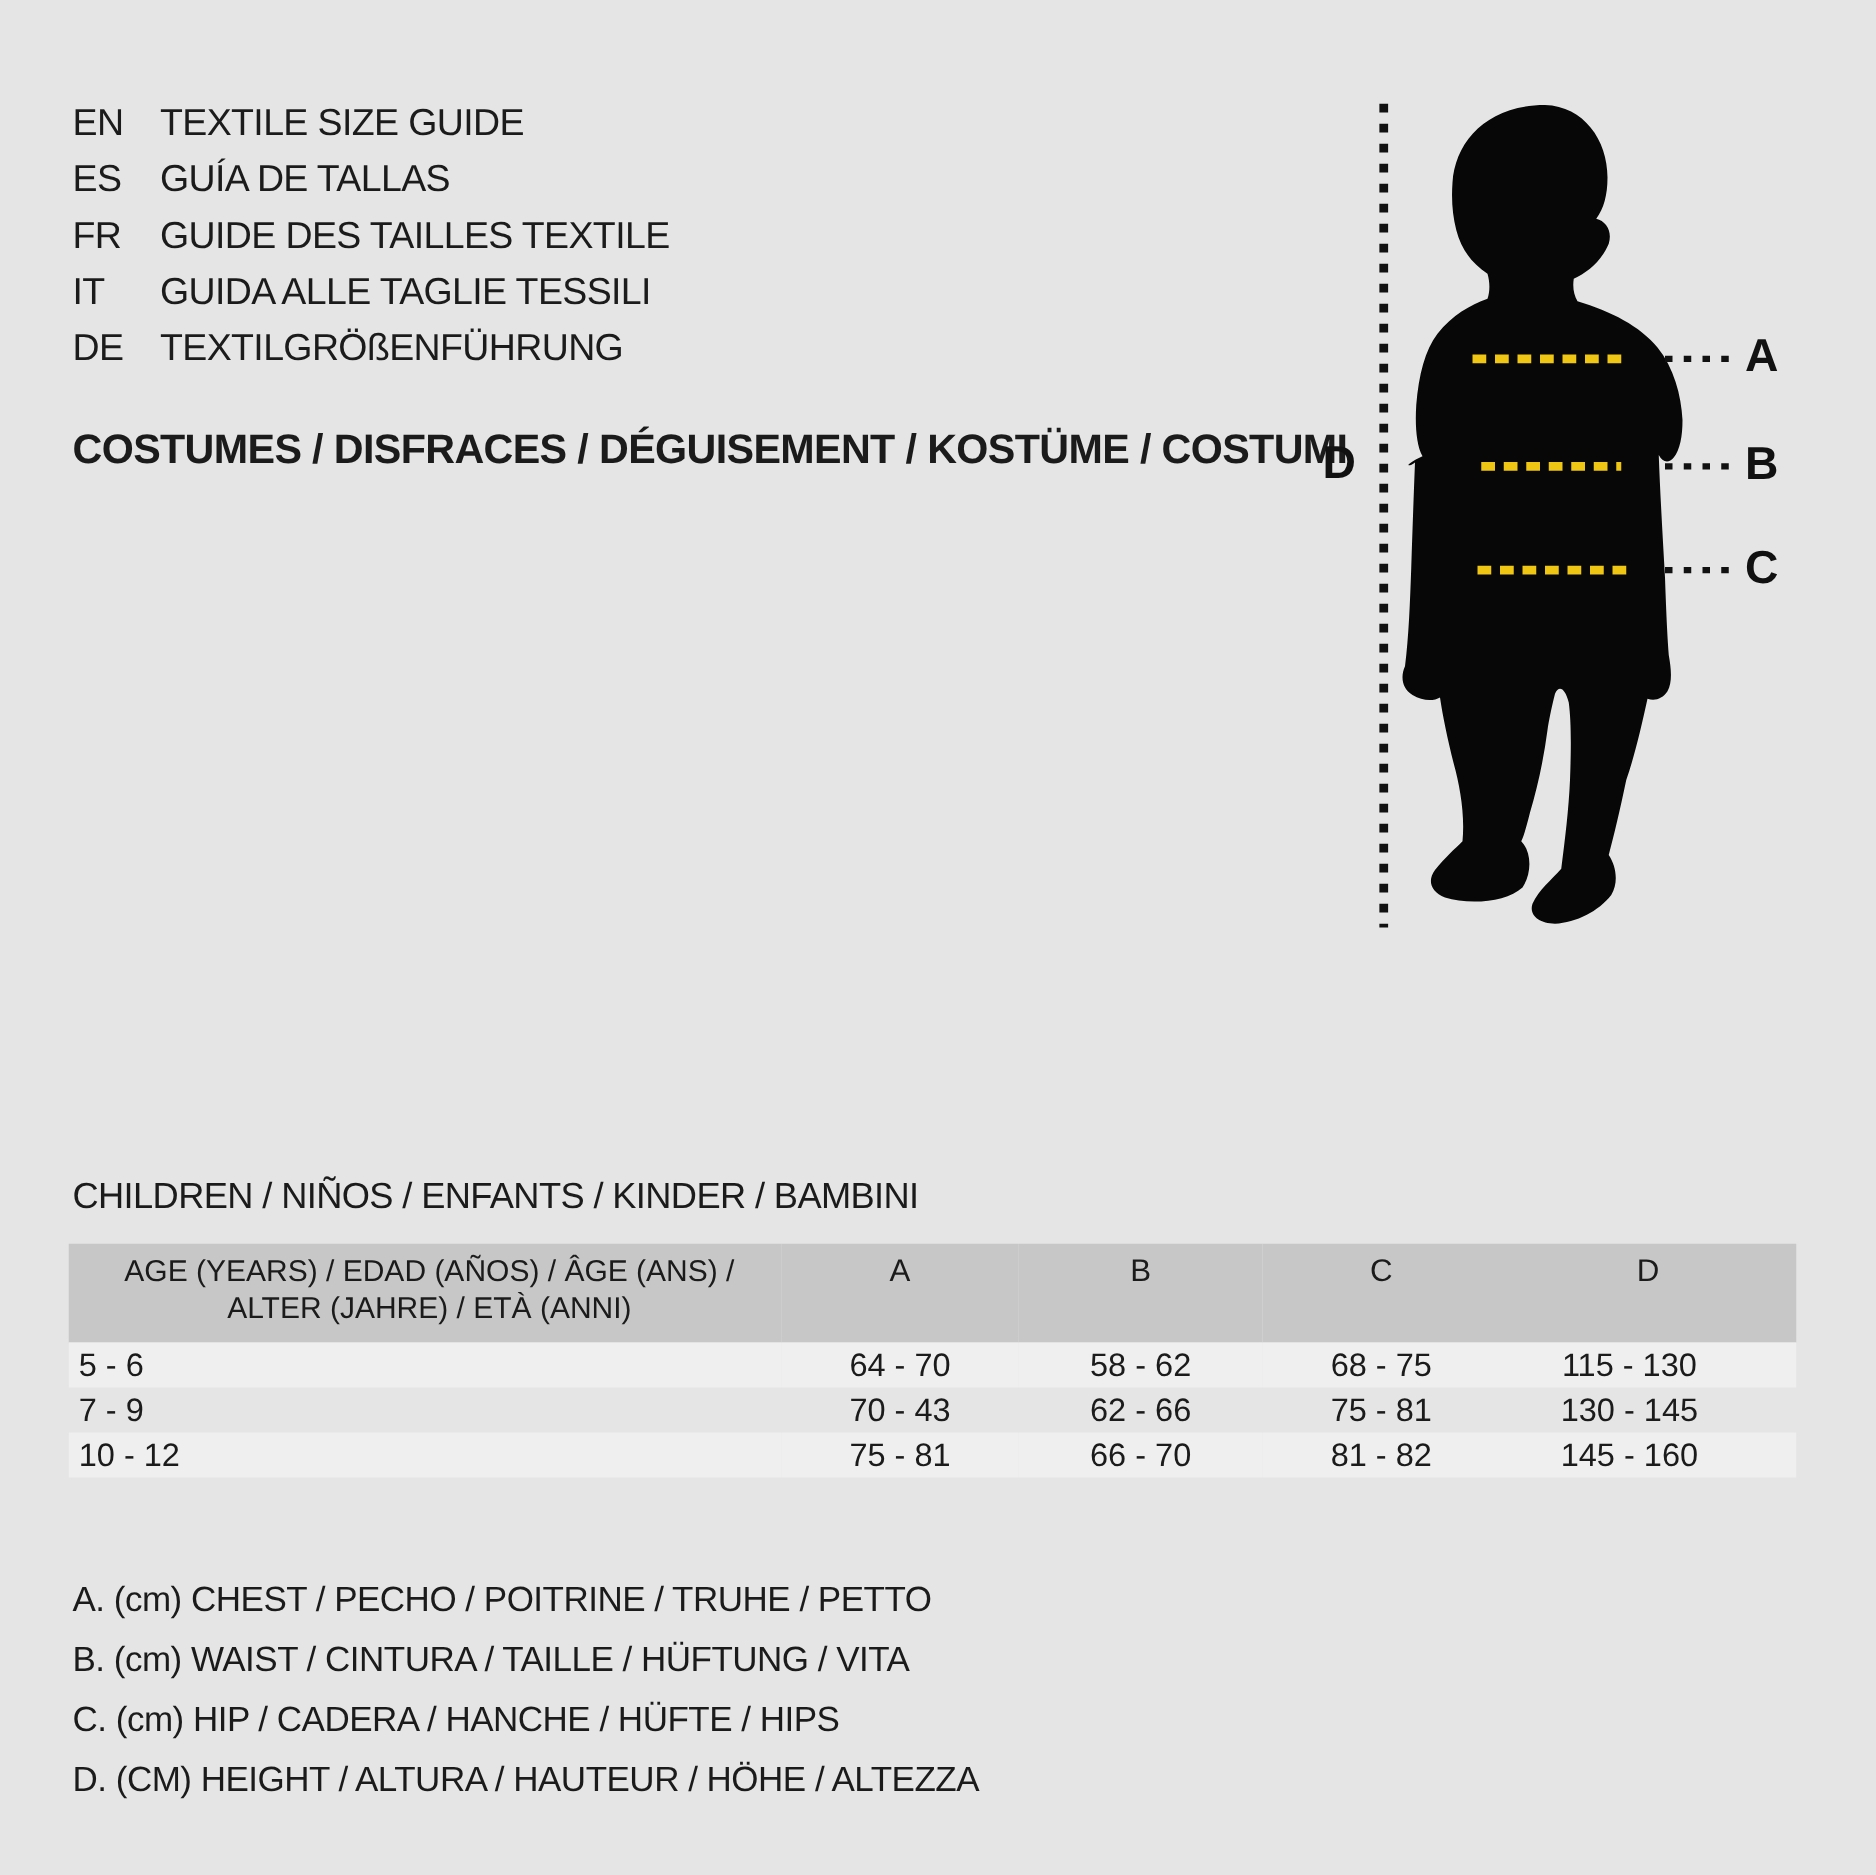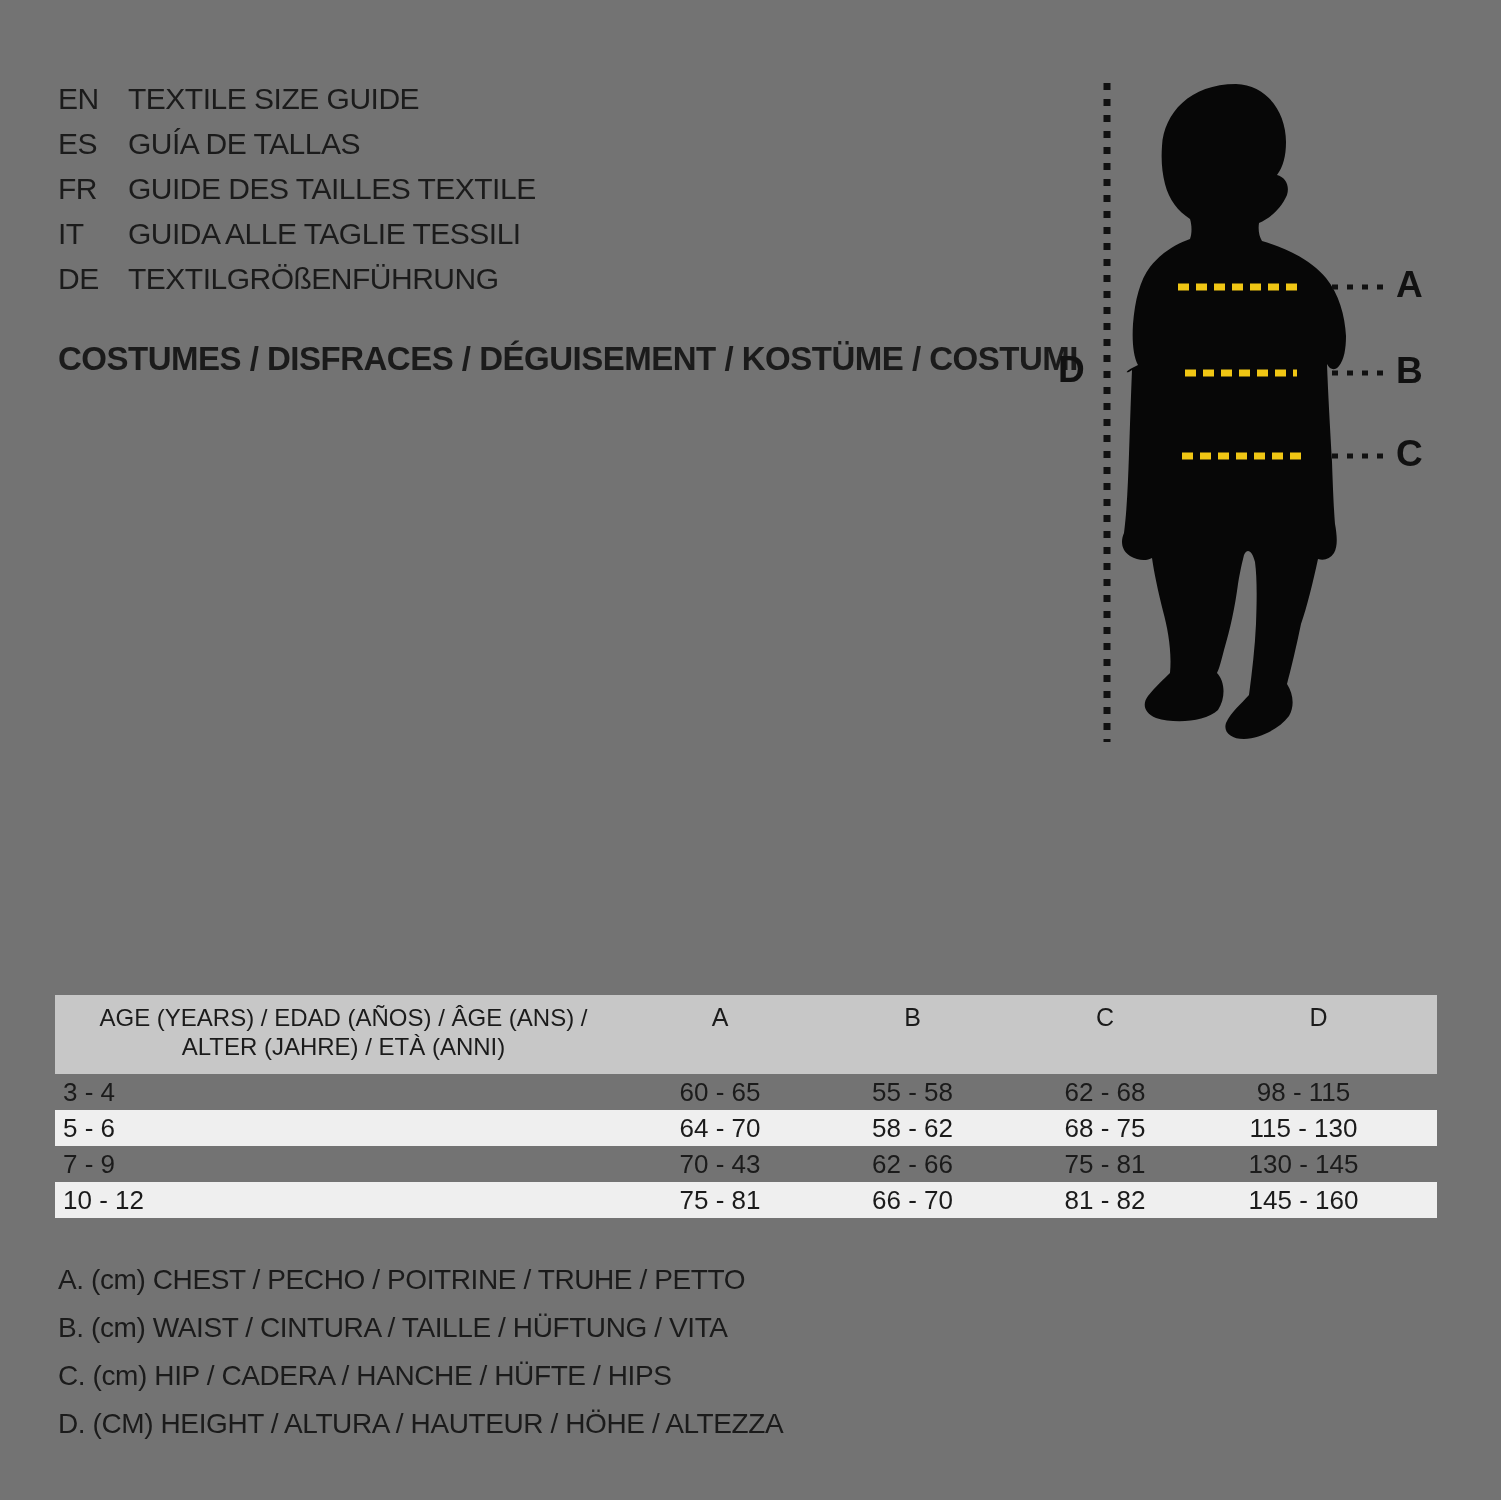--- a/index.html
+++ b/index.html
@@ -1,17 +1,17 @@
 <!DOCTYPE html>
 <html><head>
 <meta charset="utf-8">
 <style>
   html,body{margin:0;padding:0;background:#ffffff;}
   body{font-family:"Liberation Sans", sans-serif;color:#1b1b1b;}
-  #canvas{position:relative;width:1501px;height:1500px;background:#737373;overflow:hidden;}
+  #canvas{position:relative;width:1501px;height:1500px;background:#e5e5e5;overflow:hidden;}
 
   
   .lang-list{position:absolute;left:58px;top:76px;}
   .lang-row{display:flex;height:45px;align-items:center;font-size:30px;letter-spacing:-0.5px;}
   .lang-code{width:70px;flex:0 0 70px;}
   .lang-label{white-space:nowrap;}
 
   
   .category-title{position:absolute;left:58px;top:340px;font-size:33px;font-weight:bold;
     letter-spacing:-0.5px;white-space:nowrap;text-align:center;}
@@ -134,20 +134,21 @@
       <line x1="282" y1="215" x2="334" y2="215" stroke="#111" stroke-width="5" stroke-dasharray="6 9"></line>
       <line x1="282" y1="301" x2="334" y2="301" stroke="#111" stroke-width="5" stroke-dasharray="6 9"></line>
       <line x1="282" y1="384" x2="334" y2="384" stroke="#111" stroke-width="5" stroke-dasharray="6 9"></line>
     </svg>
   </div>
   <div class="measure-label label-a">A</div>
   <div class="measure-label label-b">B</div>
   <div class="measure-label label-c">C</div>
   <div class="measure-label label-d">D</div>
 
+  <div class="size-heading">CHILDREN / NIÑOS / ENFANTS / KINDER / BAMBINI</div>
 
   <table class="size-table">
     <colgroup>
       <col class="c-age">
         <col class="c-a">
         <col class="c-b">
         <col class="c-c">
         <col class="c-d">
     </colgroup>
     <thead>
@@ -156,27 +157,20 @@
           <div>AGE (YEARS) / EDAD (AÑOS) / ÂGE (ANS) /</div>
           <div>ALTER (JAHRE) / ETÀ (ANNI)</div>
         </th>
         <th>A</th>
         <th>B</th>
         <th>C</th>
         <th class="d-cell">D</th>
       </tr>
     </thead>
     <tbody>
-      <tr>
-        <td class="age-cell">3 - 4</td>
-        <td>60 - 65</td>
-        <td>55 - 58</td>
-        <td>62 - 68</td>
-        <td class="d-cell">98 - 115</td>
-      </tr>
       <tr class="zebra">
         <td class="age-cell">5 - 6</td>
         <td>64 - 70</td>
         <td>58 - 62</td>
         <td>68 - 75</td>
         <td class="d-cell">115 - 130</td>
       </tr>
       <tr>
         <td class="age-cell">7 - 9</td>
         <td>70 - 43</td>

